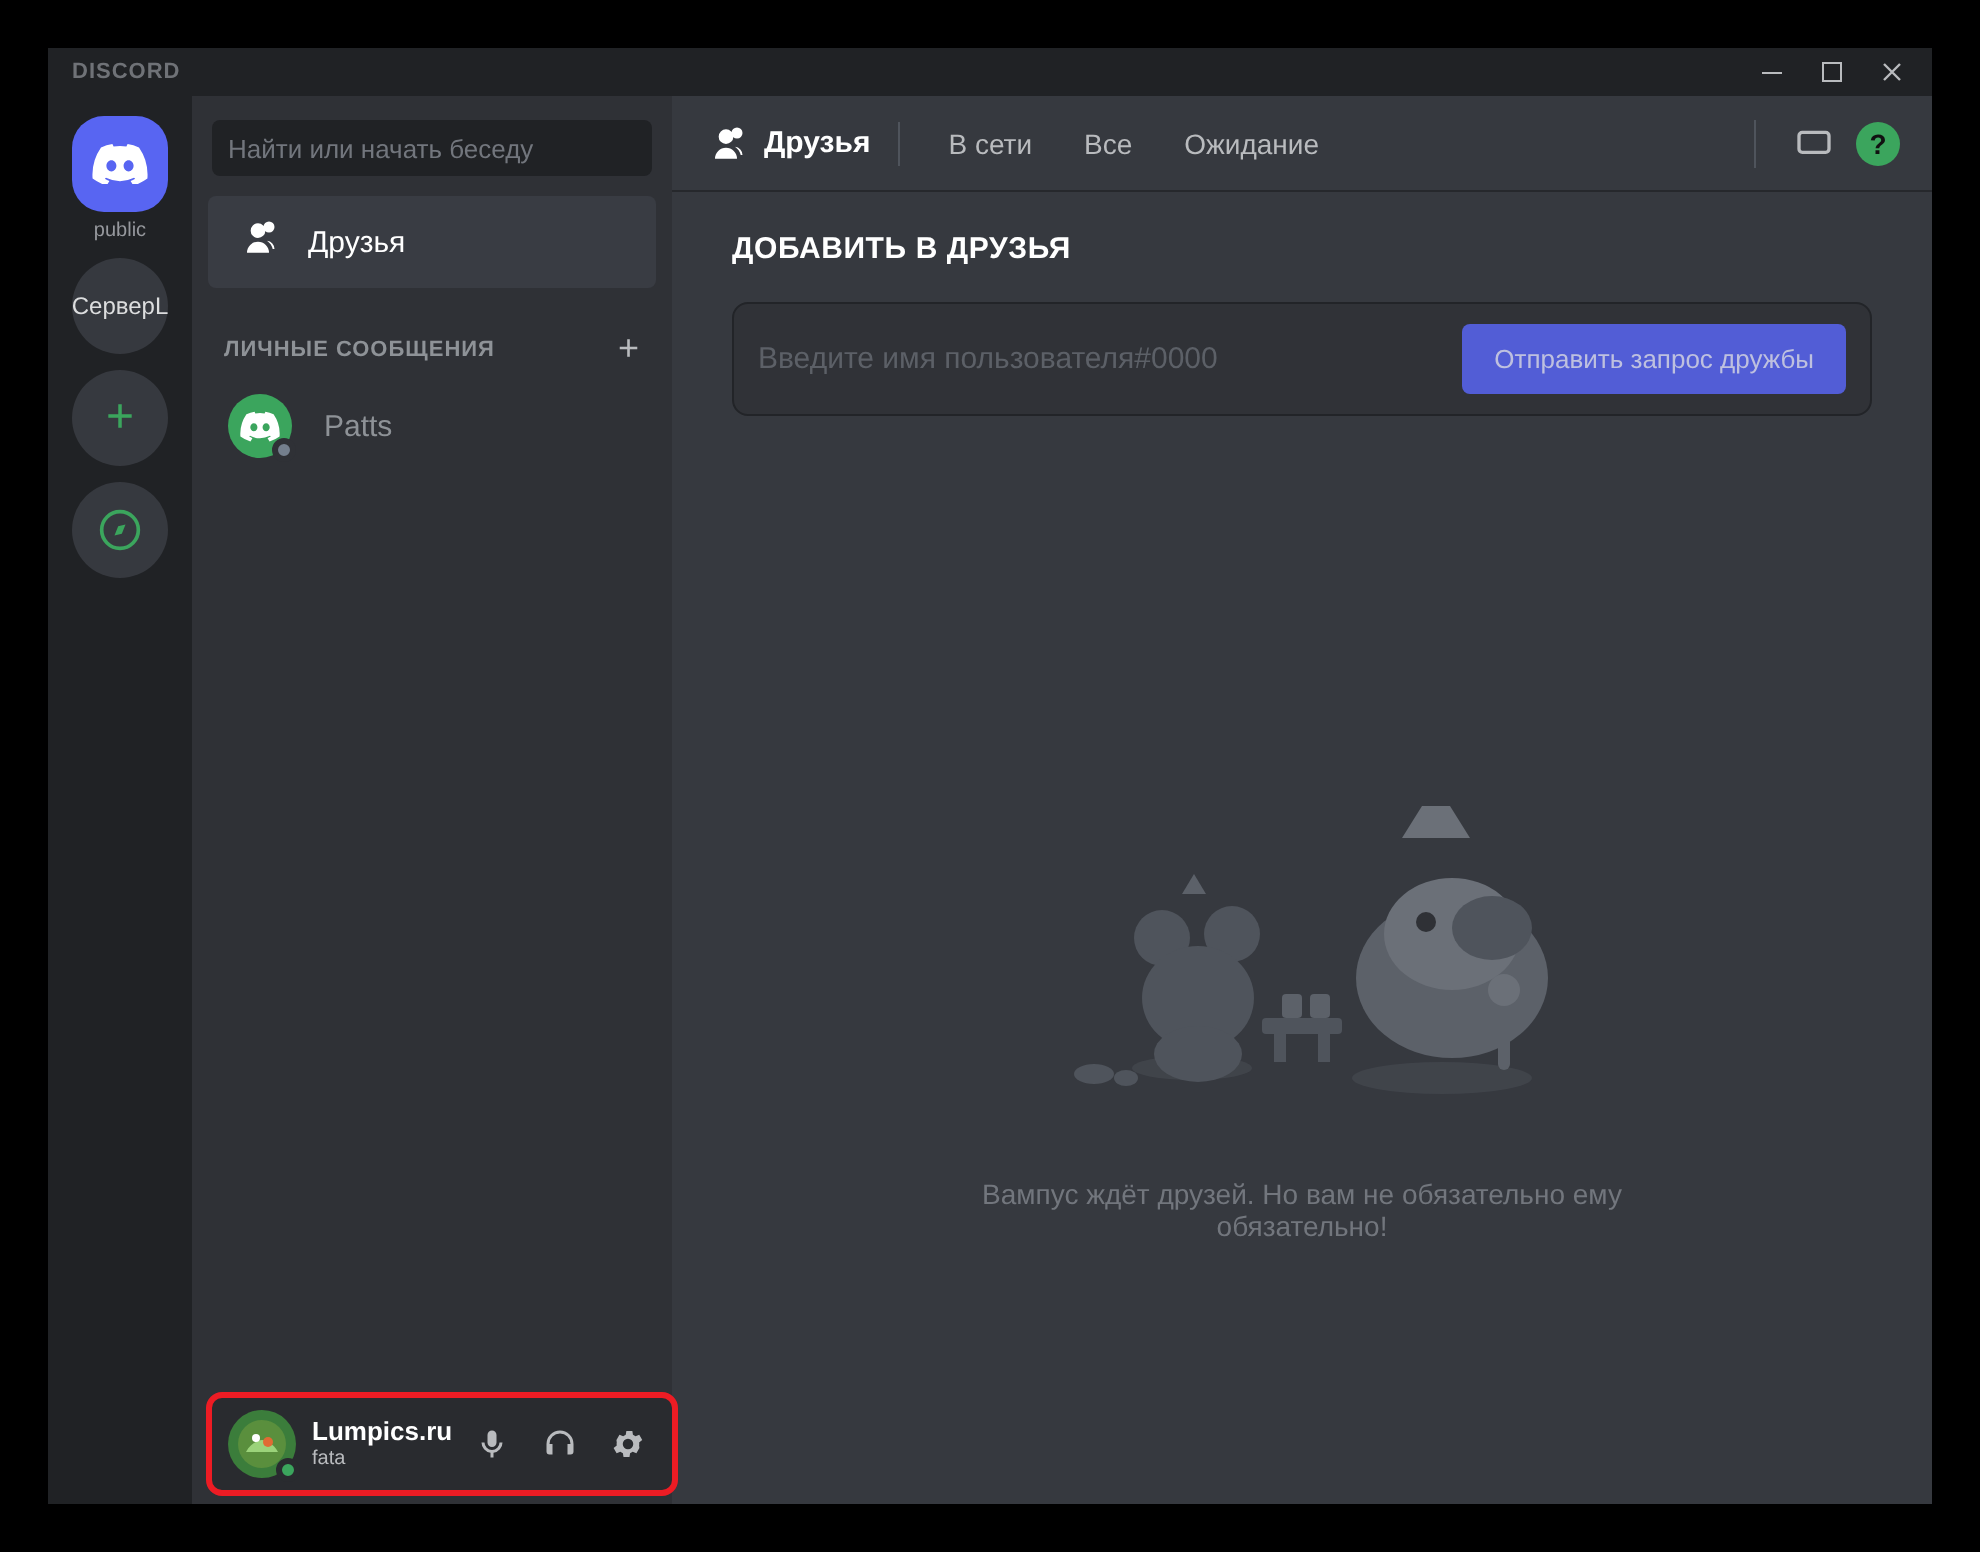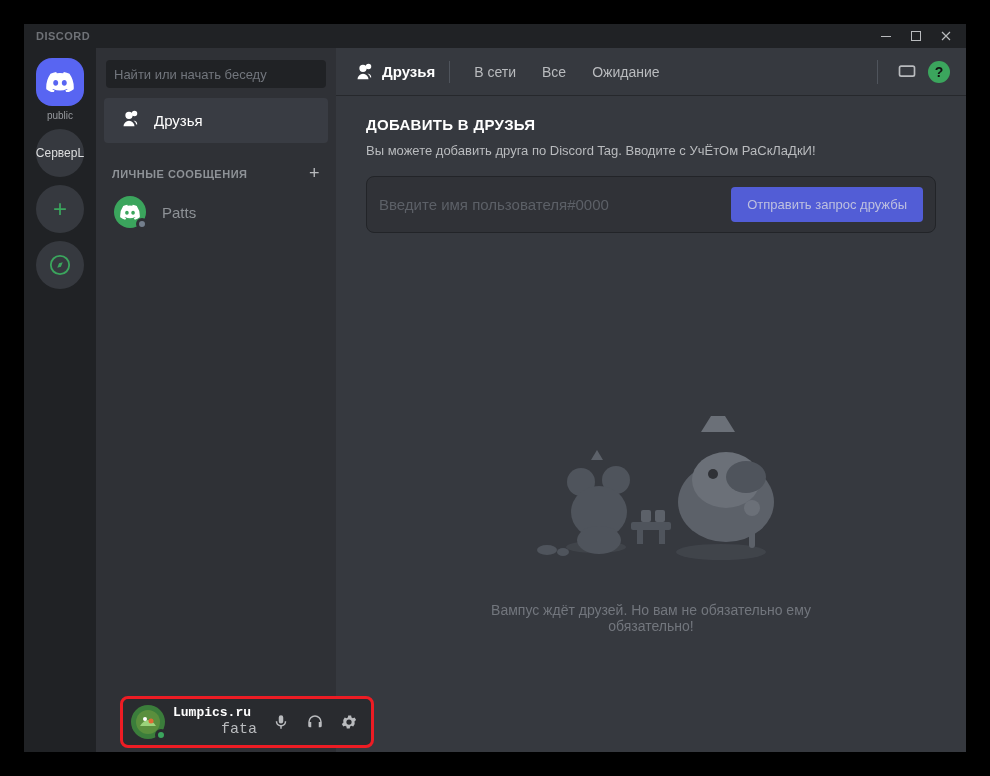--- a/index.html
+++ b/index.html
@@ -55,29 +55,29 @@
 .dm-item {
   display:flex; align-items:center; gap:16px; padding:6px 10px; margin:2px 8px;
   border-radius:4px; color:#8e9297; font-size:15px; cursor:pointer;
 }
 .dm-avatar {
   width:32px; height:32px; border-radius:50%; background:#3ba55d;
   display:flex; align-items:center; justify-content:center; position:relative;
 }
 .dm-status { width:12px; height:12px; border-radius:50%; background:#747f8d; border:3px solid #2f3136; position:absolute; right:-2px; bottom:-2px;}
 .user-panel {
-  position:absolute; left:120px; bottom:28px; width:254px; height:52px;
+  position:absolute; left:103px; bottom:28px; width:236px; height:52px;
   background:#292b2f; display:flex; align-items:center; padding:0 8px;
-  border:3px solid #ed1c24; border-radius:8px;font-family:Liberation Mono, monospace;
+  border:3px solid #ed1c24; border-radius:8px;
 }
 .user-avatar { width:34px;height:34px;border-radius:50%; background:#3b7d3b; position:relative; overflow:visible; display:flex;align-items:center;justify-content:center;}
 .user-avatar .udot{width:12px;height:12px;border-radius:50%;background:#3ba55d;border:3px solid #292b2f;position:absolute;right:-2px;bottom:-2px;}
 .user-info{margin-left:8px; display:flex;flex-direction:column; line-height:1.2;}
 .user-info .un{color:#fff;font-size:13px;font-weight:700;}
-.user-info .us{color:#b9bbbe;font-size:15px;margin-left:48px;}
+.user-info .us{color:#b9bbbe;font-size:10px;}
 .user-icons{margin-left:auto;display:flex;gap:6px;}
 .user-icons .ic{width:28px;height:28px;display:flex;align-items:center;justify-content:center;color:#b9bbbe;cursor:pointer;}
 .user-icons svg{width:18px;height:18px;}
 .main { flex:1; background:#36393f; display:flex; flex-direction:column; min-width:0;}
 .top-tabs {
   height:48px; display:flex; align-items:center; padding:0 16px; gap:6px;
   border-bottom:1px solid #26282c;
 }
 .tt-friends { display:flex; align-items:center; gap:8px; color:#fff; font-weight:700; font-size:15px; padding-right:14px; border-right:1px solid #4f545c; margin-right:8px;}
 .tab { padding:4px 10px; color:#b9bbbe; font-size:14px; cursor:pointer; border-radius:4px;}
@@ -183,21 +183,20 @@
         <div class="top-icon">
           <svg viewBox="0 0 24 24" width="20" height="20" fill="currentColor">
               <rect x="3" y="5" width="18" height="12" rx="2" fill="none" stroke="currentColor" stroke-width="2"></rect>
             </svg>
         </div>
         <div class="help-icon">?</div>
       </div>
 
       <div class="add-section">
         <div class="add-title">ДОБАВИТЬ В ДРУЗЬЯ</div>
-        <div class="add-sub">Вы можете добавить друга по Discord Tag. Вводите с УчЁтОм РаСкЛаДкИ!</div>
         <div class="add-input-row">
           <input class="add-input" placeholder="Введите имя пользователя#0000" style="">
           <button class="add-btn">Отправить запрос дружбы</button>
         </div>
       </div>
 
       <div class="empty">
         <svg class="wumpus" viewBox="0 0 360 200">
           <g fill="#4f545c">
             <ellipse cx="125" cy="175" rx="30" ry="6" opacity="0.4"></ellipse>

